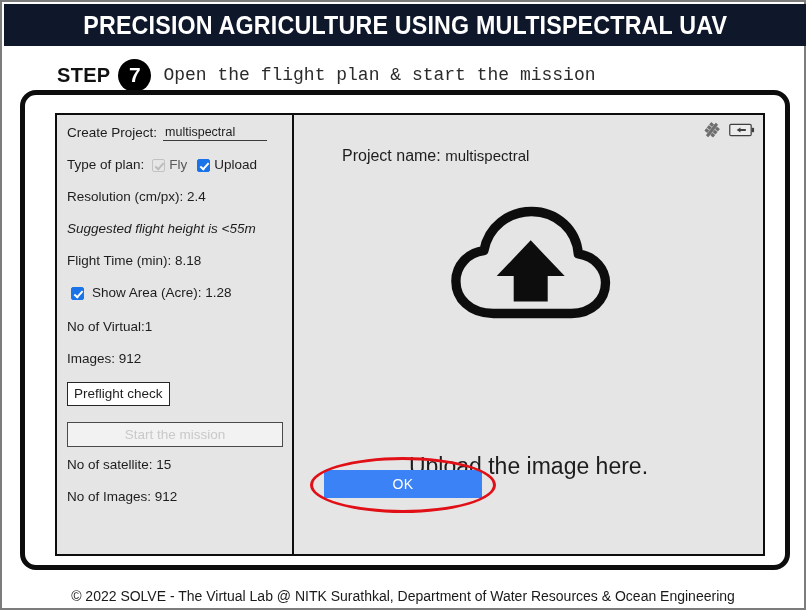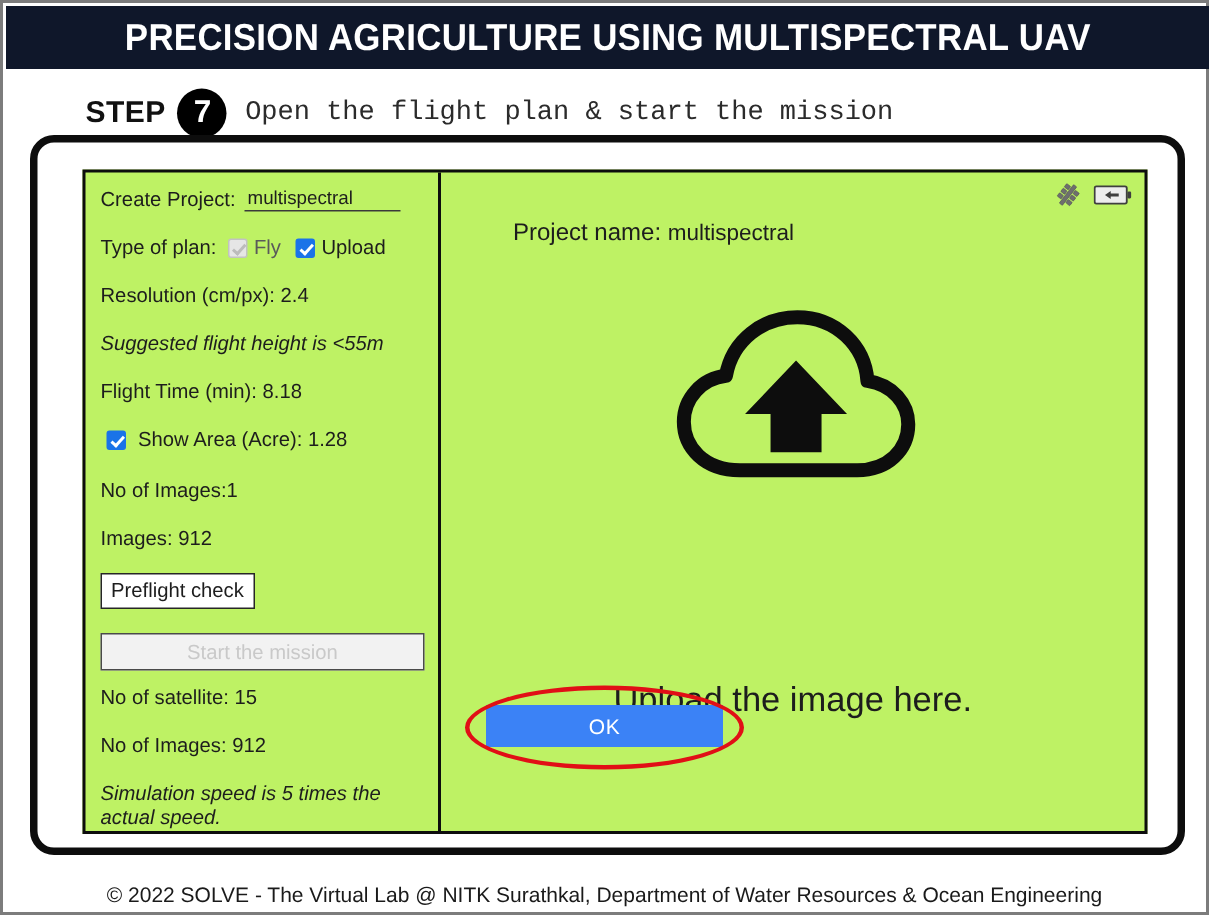--- a/index.html
+++ b/index.html
@@ -66,21 +66,21 @@
     border-radius:16px;
     background:#fff;
   }
 
   
   #panes {
     position:absolute; left:30px; top:18px;
     width:710px; height:443px;
     display:flex;
     border:2px solid #0d0d0d;
-    background:#bef264;
+    background:#e5e5e5;
     align-items:flex-end;
   }
   #leftpane {
     width:237px; height:100%;
     border-right:2px solid #0d0d0d;
     padding:10px 10px 0 10px;
     position:relative;
   }
   #rightpane {
     flex:1; height:100%;
@@ -260,40 +260,39 @@
         <div class="row">
           <span class="lbl">Flight Time (min): 8.18</span>
         </div>
 
         <div class="row" style="margin-bottom:18px;">
           <span class="cb checked" style="margin-left:4px; margin-right:8px;"></span>
           <span class="lbl">Show Area (Acre): 1.28</span>
         </div>
 
         <div class="row">
-          <span class="lbl">No of Images:1</span>
+          <span class="lbl">No of Virtual:1</span>
         </div>
 
         <div class="row" style="margin-bottom:10px;">
           <span class="lbl">Images: 912</span>
         </div>
 
         <div class="btn-preflight">Preflight check</div>
 
         <div class="btn-start">Start the mission</div>
 
         <div class="row">
           <span class="lbl">No of satellite: 15</span>
         </div>
 
         <div class="row">
           <span class="lbl">No of Images: 912</span>
         </div>
 
-        <div class="note">Simulation speed is 5 times the actual speed.</div>
       </div>
 
       <div id="rightpane">
 
         <div class="corner-icons">
           <svg class="sat-ico" viewBox="0 0 24 24">
             <g transform="rotate(38 12 12)" fill="#6e6e6e" stroke="#5a5a5a" stroke-width="0.5">
               <rect x="10.6" y="3.5" width="2.8" height="17" rx="0.4"></rect>
               <rect x="6.2" y="6.0" width="3.6" height="3.0" rx="0.4"></rect>
               <rect x="6.2" y="10.2" width="3.6" height="3.0" rx="0.4"></rect>

